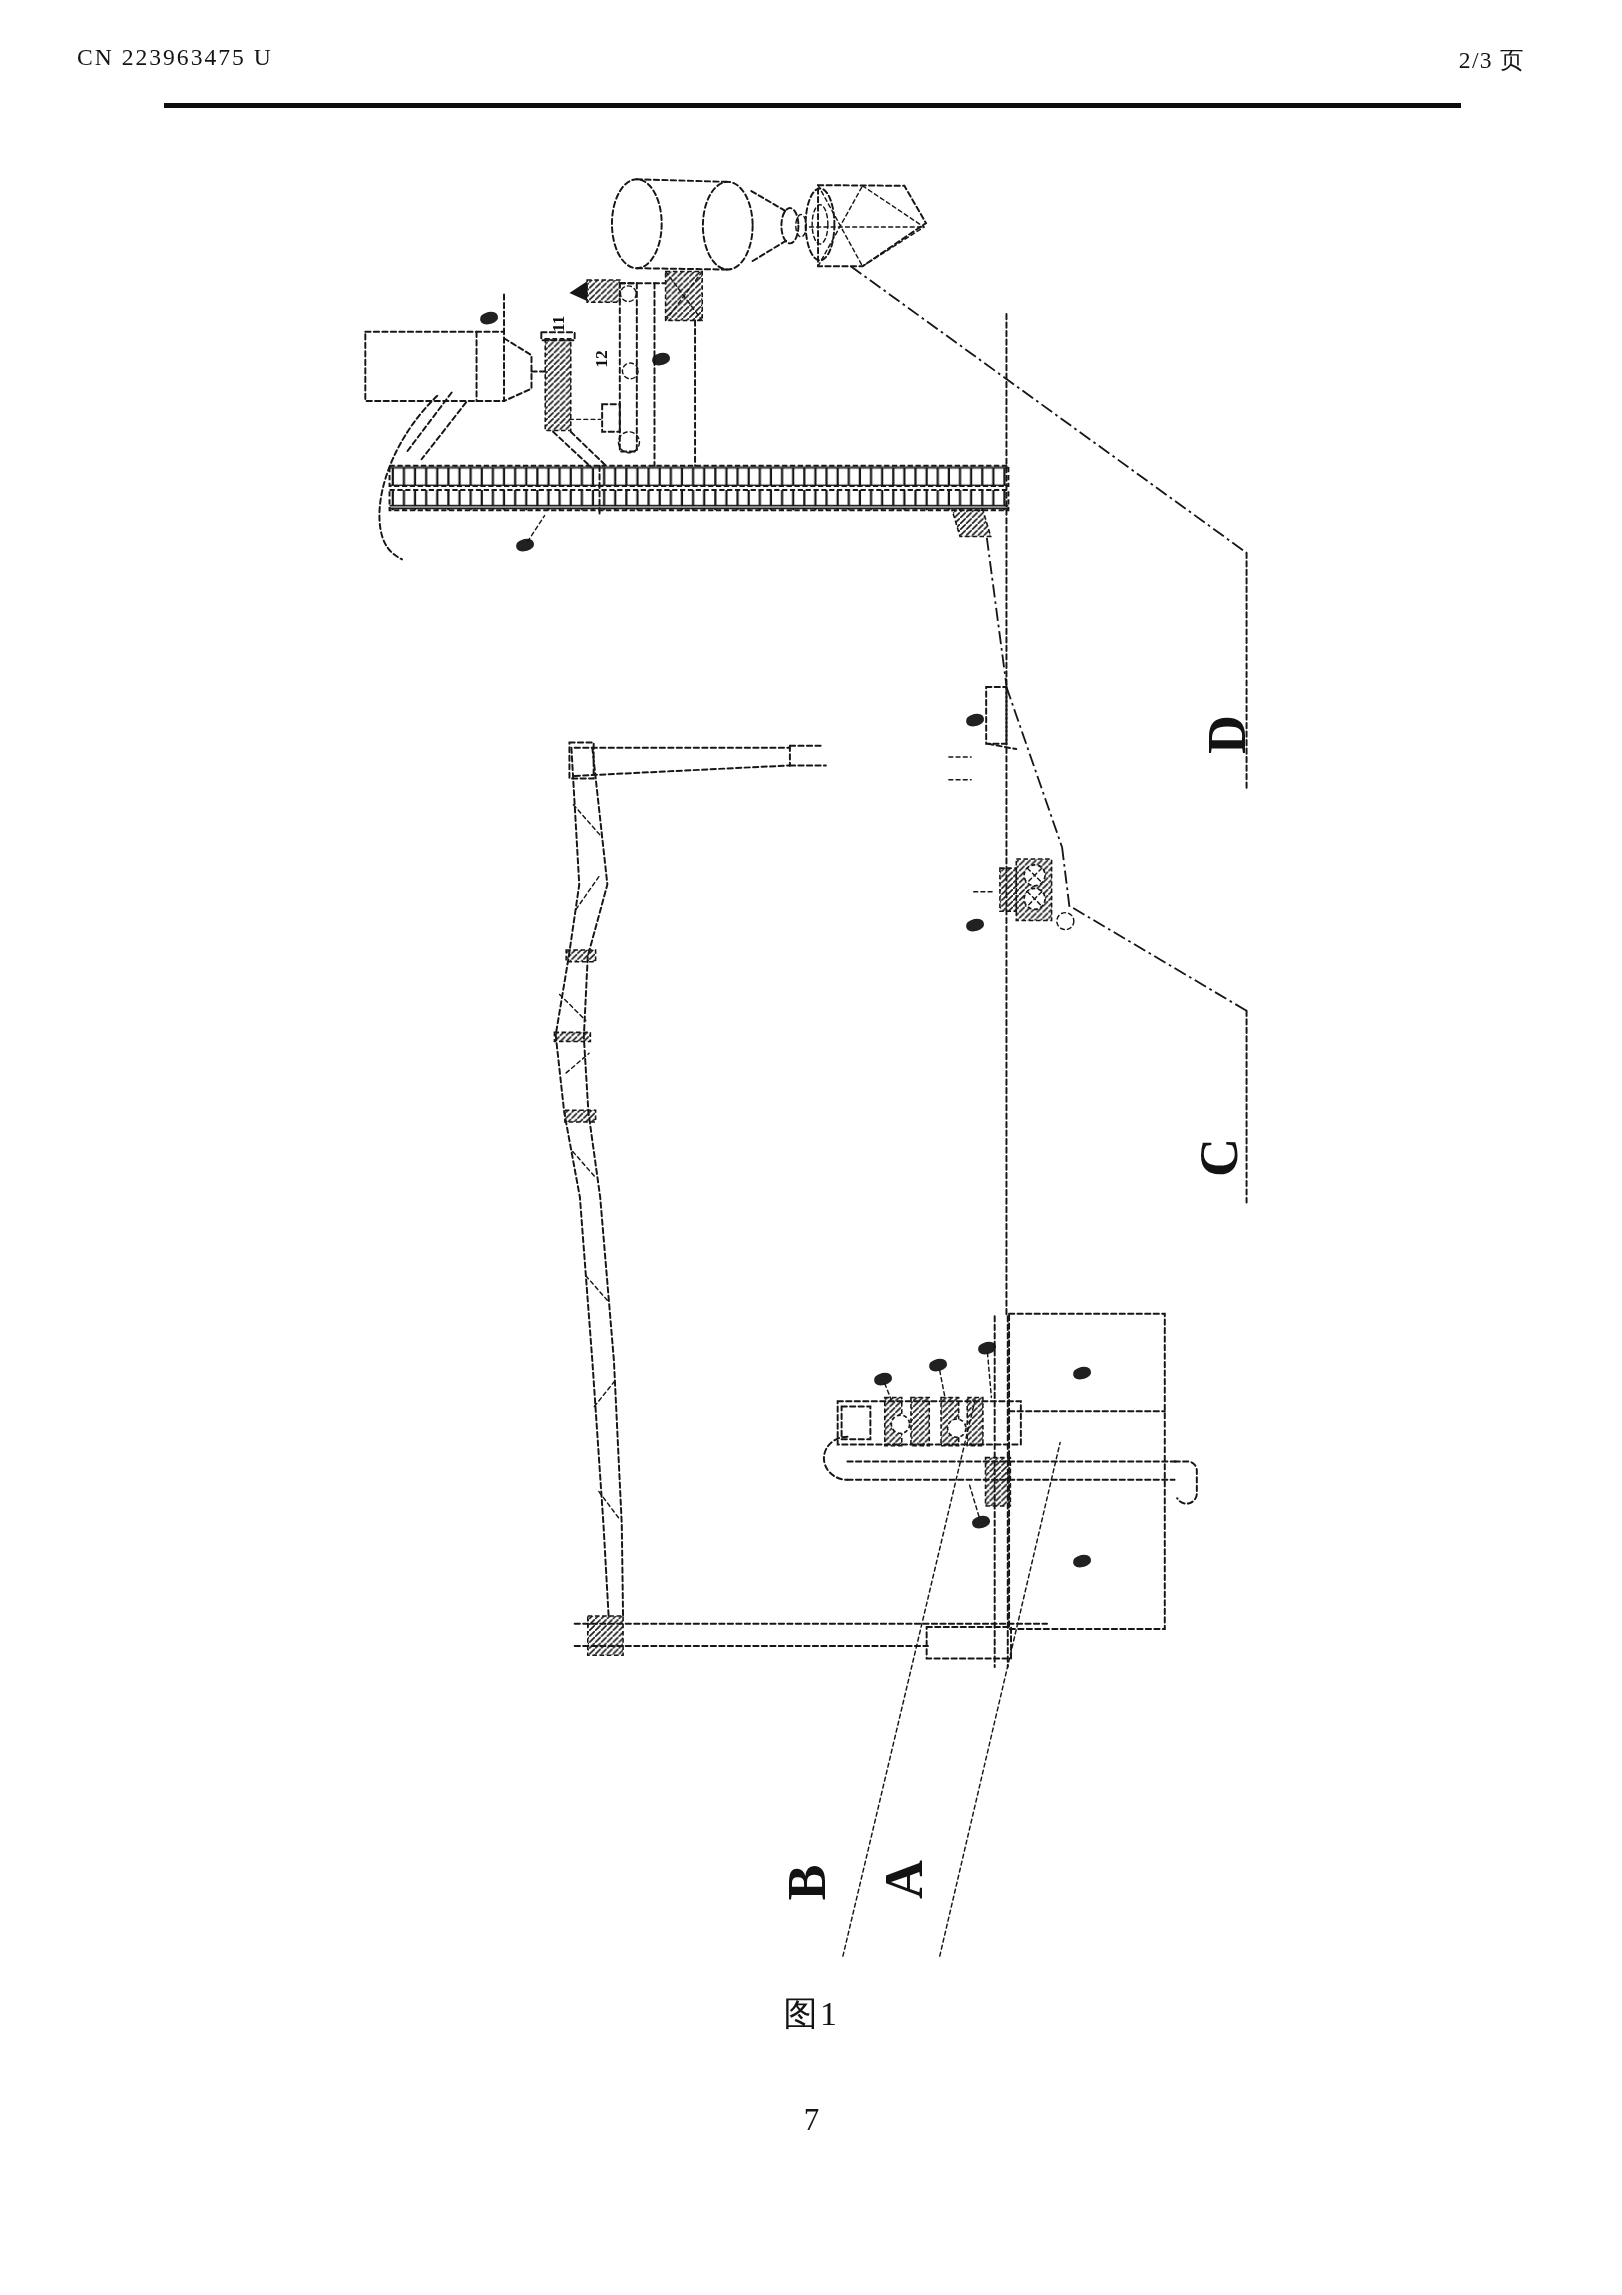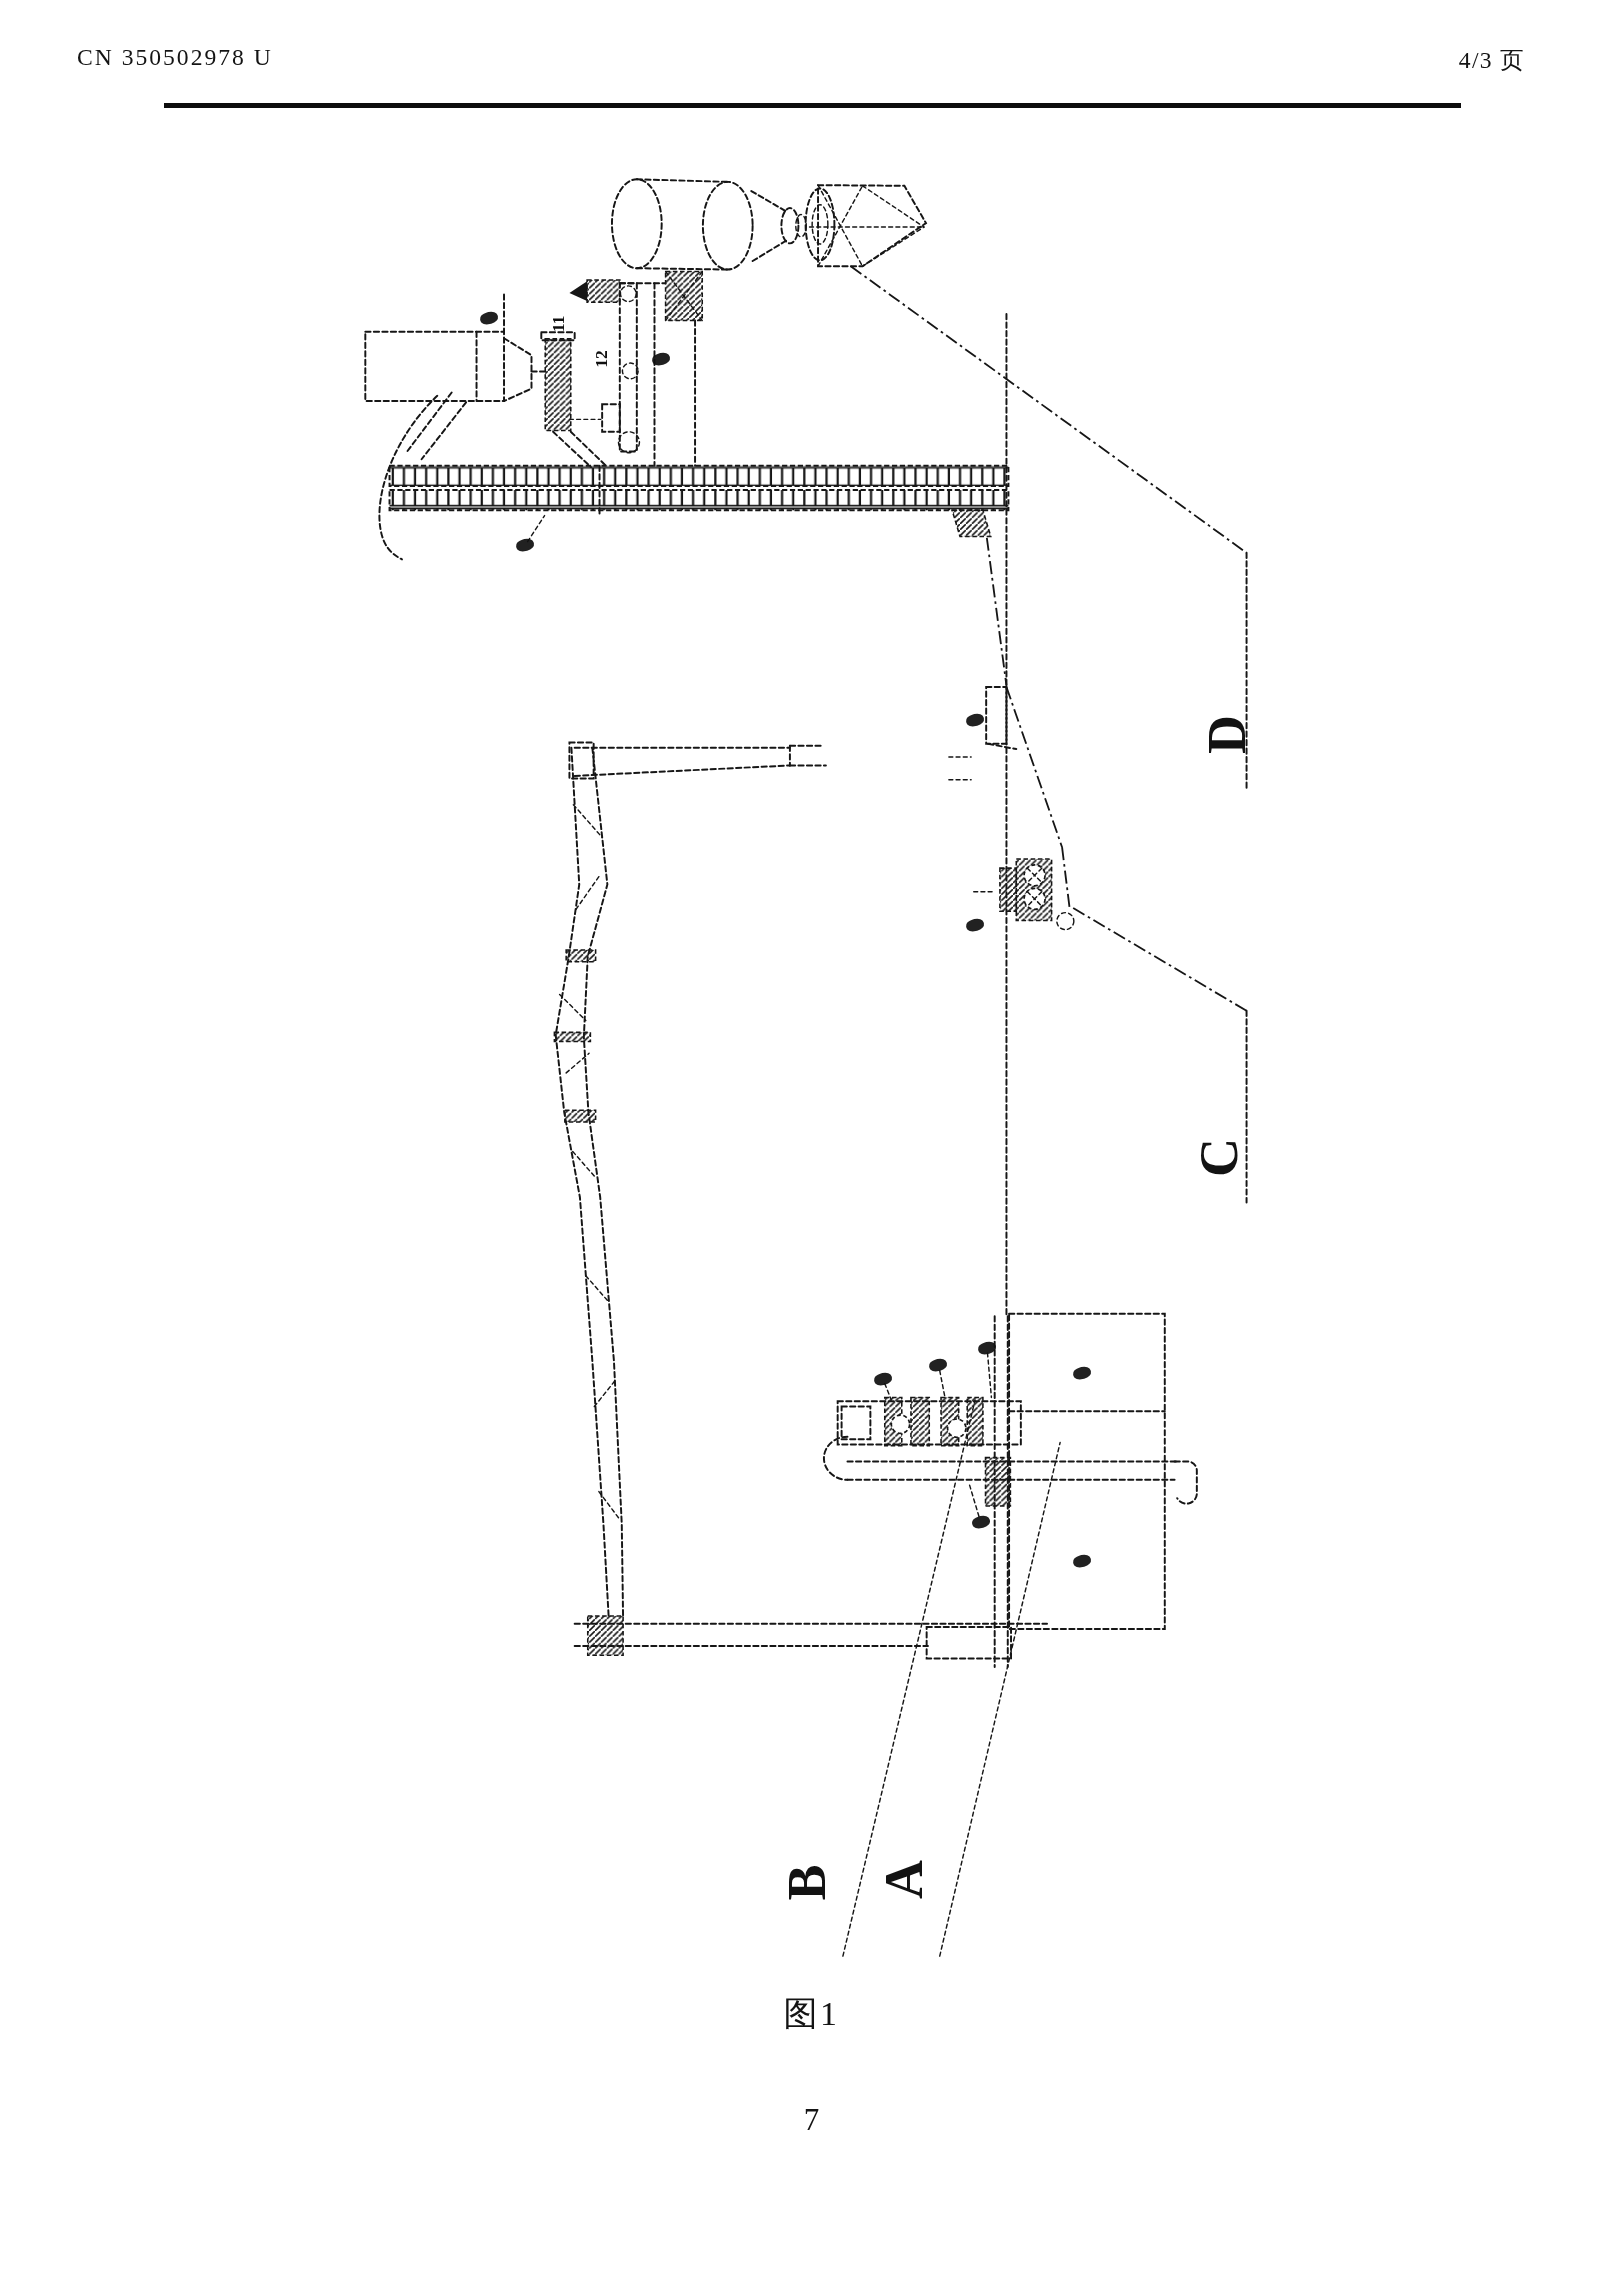--- a/index.html
+++ b/index.html
@@ -32,22 +32,22 @@
     display:flex;align-items:center;justify-content:center;
     font-size:17.7px;font-weight:bold;transform:rotate(-90deg);
     font-family:"Liberation Serif","DejaVu Serif",serif;color:#101010;
   }
 </style>
 </head>
 <body>
 
 <div class="page">
 
-  <div class="hdr-left">CN 350502978 U</div>
-  <div class="hdr-right">4/3 页</div>
+  <div class="hdr-left">CN 223963475 U</div>
+  <div class="hdr-right">2/3 页</div>
   <div class="hdr-rule"></div>
 
   <svg class="fig" width="1623" height="2295" viewBox="0 0 2480 3508">
     <defs>
       <pattern id="hatch" width="9" height="9" patternUnits="userSpaceOnUse">
         <path d="M0,9 L9,0" stroke="#161616" stroke-width="2.4"></path>
       </pattern>
       <pattern id="rack" width="34" height="31" patternUnits="userSpaceOnUse">
         <rect x="0" y="0" width="34" height="31" fill="none"></rect>
         <path d="M5,2 L5,29 M22,2 L22,29" stroke="#161616" stroke-width="3.4"></path>

